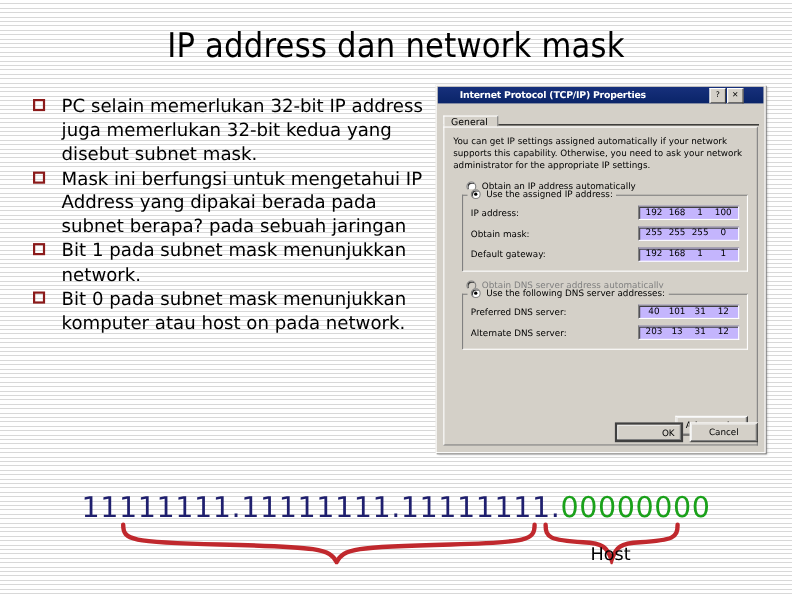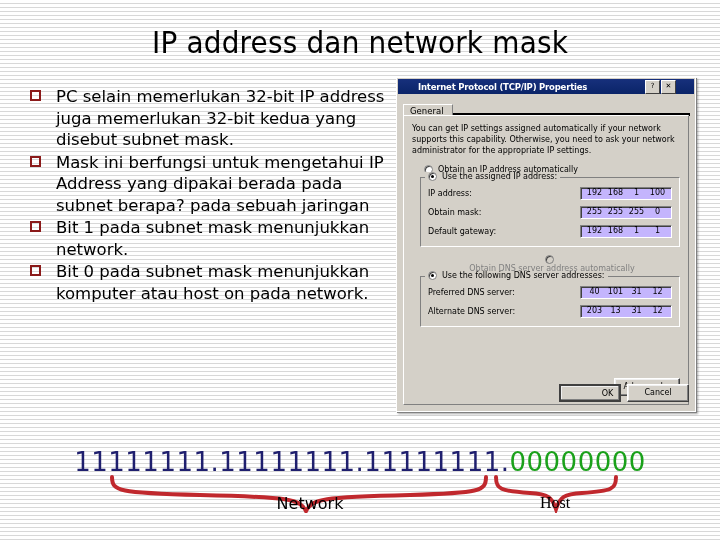--- a/index.html
+++ b/index.html
@@ -57,34 +57,34 @@
     white-space:nowrap;overflow:hidden;letter-spacing:-.2px;
     padding-left:2px;
   }
   .tb-btn{
     width:13px;height:12px;margin-left:1px;background:#d4d0c8;
     border:1px solid;border-color:#ffffff #404040 #404040 #ffffff;
     font-size:7px;line-height:10px;text-align:center;color:#000;
     font-family:"DejaVu Sans", sans-serif;
   }
   #dlg-body{position:relative;padding:4px 5px 5px 6px;height:315px;box-sizing:border-box;}
-  #tabstrip{height:14px;border-bottom:3px solid #000000;position:relative;margin-bottom:0;}
+  #tabstrip{height:14px;border-bottom:1px solid #000000;position:relative;margin-bottom:0;}
   #tab-general{
     display:inline-block;padding:1px 8px 1px 6px;font-size:8.5px;color:#000;
     border:1px solid;border-color:#ffffff #808080 transparent #ffffff;
     background:#d4d0c8;position:relative;top:0px;
   }
   #panel{
     position:absolute;left:6px;top:20px;width:286px;height:290px;
     border:1px solid;border-color:#ffffff #808080 #808080 #ffffff;
     background:#d4d0c8;box-sizing:border-box;padding:7px 8px;
   }
   #intro{font-size:8px;line-height:11px;color:#000;margin-bottom:9px;}
   .radio-row{display:flex;align-items:center;font-size:8px;color:#000;margin:0 0 3px 12px;}
-  .radio-row.dim{color:#808080;flex-direction:column;}
+  .radio-row.dim{color:#808080;}
   .radio{
     width:9px;height:9px;border-radius:50%;background:#ffffff;
     border:1px solid #808080;box-shadow:inset 1px 1px 0 #404040;
     margin-right:5px;flex:0 0 auto;position:relative;box-sizing:border-box;
   }
   .radio.dim{background:#d4d0c8;}
   .radio.on::after{
     content:"";position:absolute;left:2px;top:2px;width:3px;height:3px;
     border-radius:50%;background:#000000;
   }
@@ -131,21 +131,21 @@
   .bin-net{color:#1f1f6e;}
   .bin-host{color:#1aa11a;}
 
   
   #braces{position:absolute;left:0;top:473px;width:720px;height:40px;}
   #labels{position:absolute;left:0;top:494px;width:720px;height:30px;}
   .brace-label{
     position:absolute;font-size:16px;color:#000000;text-align:center;
   }
   #label-network{left:230px;top:0;width:160px;}
-  #label-host{left:495px;top:0;width:120px;font-family:Liberation Serif, serif;}
+  #label-host{left:495px;top:0;width:120px;}
 </style>
 </head>
 <body>
 
 <div id="scanlines"></div>
 
 <div id="slide">
 
   <div id="title">IP address dan network mask</div>
 
@@ -274,17 +274,16 @@
   <div id="binary">
     <span class="bin-net">11111111.11111111.11111111.</span><span class="bin-host">00000000</span>
   </div>
 
   <svg id="braces" viewBox="0 0 720 40">
     <path d="M112,4 C112,18 118,20 200,22 C290,24 300,26 306,38 C312,26 322,24 410,22 C480,20 486,18 486,4" fill="none" stroke="#c0282d" stroke-width="4" stroke-linecap="round"></path>
     <path d="M496,4 C496,16 500,18 530,20 C548,21 552,24 556,36 C560,24 564,21 582,20 C612,18 616,16 616,4" fill="none" stroke="#c0282d" stroke-width="4" stroke-linecap="round"></path>
   </svg>
 
   <div id="labels">
-    <div class="brace-label" id="label-network">Network</div>
     <div class="brace-label" id="label-host">Host</div>
   </div>
 
 </div>
 
 </body></html>

